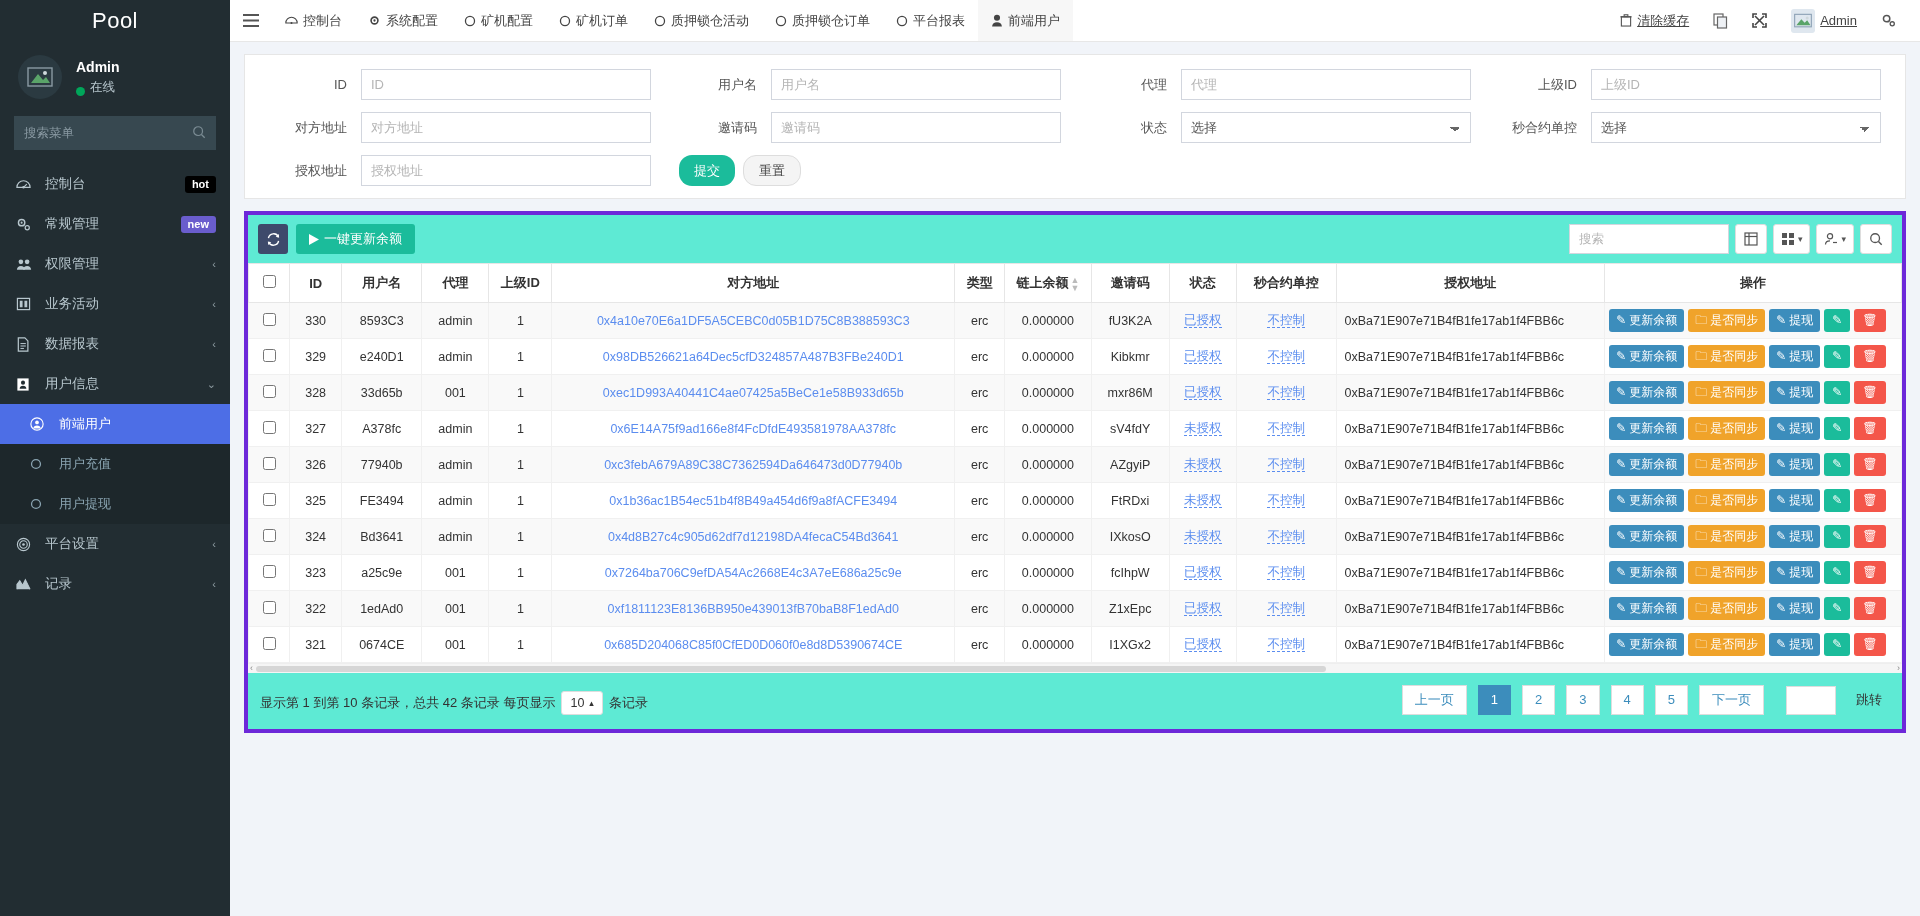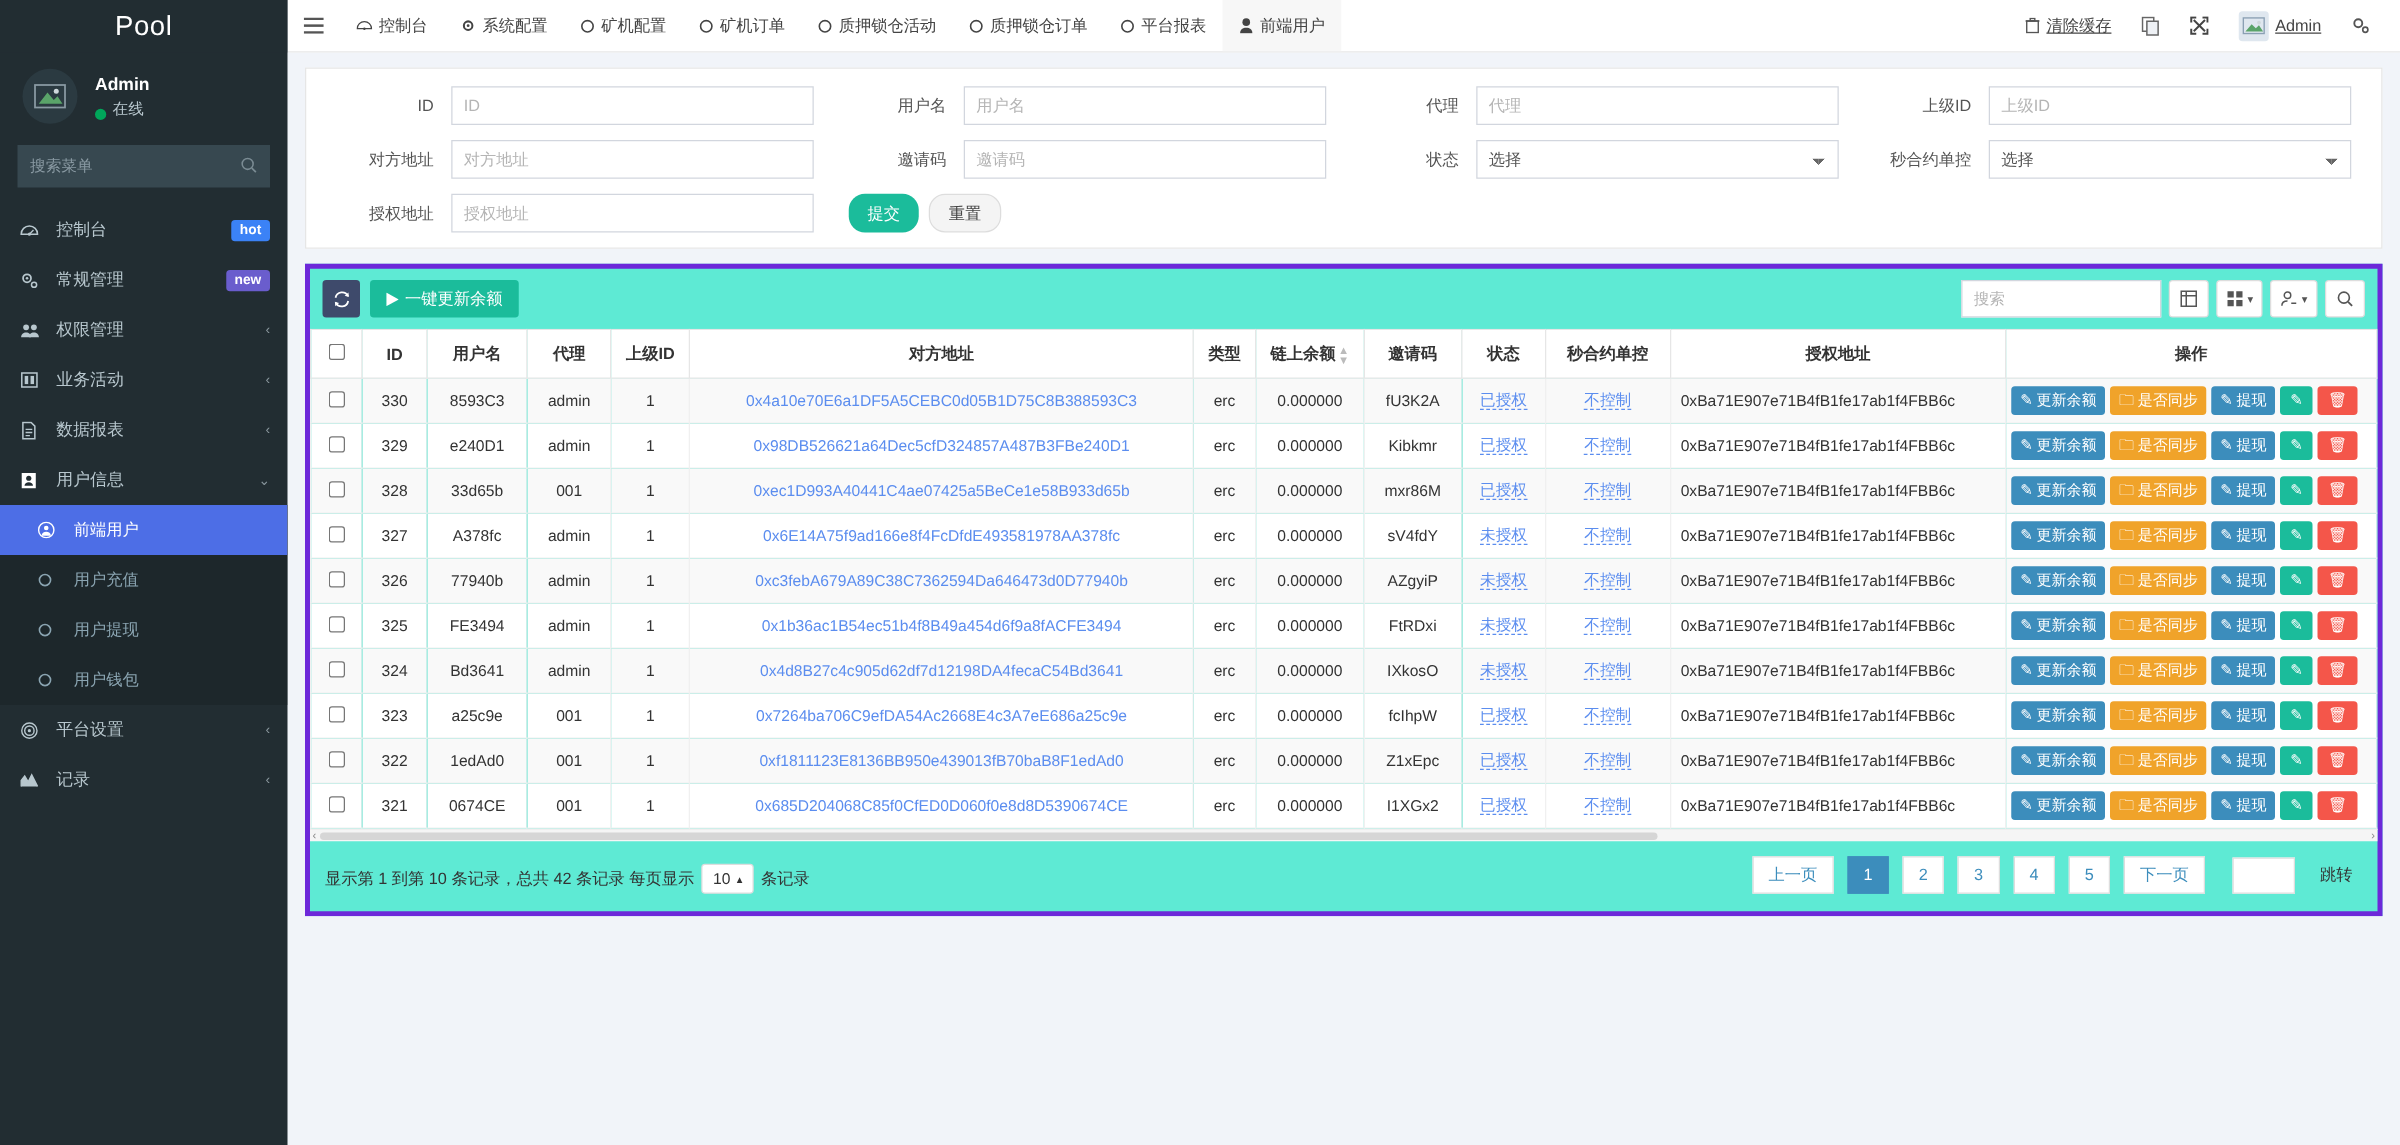--- a/index.html
+++ b/index.html
@@ -77,21 +77,21 @@
   .nav > li > a .ico, .nav .sub-item .ico {
     width: 22px; flex: 0 0 22px;
     display: inline-flex; align-items: center; justify-content: flex-start;
     margin-right: 7px;
   }
   .nav .lbl { flex: 1 1 auto; white-space: nowrap; }
   .badge {
     font-size: 11px; color: #fff; border-radius: 3px;
     padding: 2px 7px; font-weight: bold; line-height: 13px;
   }
-  .badge-hot { background: #3b82f6; }
+  .badge-hot { background: #000000; }
   .badge-new { background: #6a5dcd; }
   .chev { opacity: .7; font-size: 11px; }
   .nav-sub { list-style: none; background: #1d272b; }
   .nav-sub .sub-item {
     padding-left: 30px; height: 40px; font-size: 13px; color: #8aa4b1;
   }
   .nav-sub .sub-item.active {
     background: #4d6ee6; color: #fff;
   }
   .nav-sub .sub-item .ico { color: inherit; }
@@ -378,30 +378,20 @@
             </a>
           </li>
           <li>
             <a href="#" class="sub-item">
               <span class="ico">
                 <svg width="12" height="12" viewBox="0 0 14 14">
                     <circle cx="7" cy="7" r="5.2" fill="none" stroke="#8aa4b1" stroke-width="1.5"></circle>
                   </svg>
               </span>
               <span class="lbl">用户提现</span>
-            </a>
-          </li>
-          <li>
-            <a href="#" class="sub-item">
-              <span class="ico">
-                <svg width="12" height="12" viewBox="0 0 14 14">
-                    <circle cx="7" cy="7" r="5.2" fill="none" stroke="#8aa4b1" stroke-width="1.5"></circle>
-                  </svg>
-              </span>
-              <span class="lbl">用户钱包</span>
             </a>
           </li>
         </ul>
       </li>
       <li>
         <a href="#">
           <span class="ico">
             <svg width="15" height="15" viewBox="0 0 16 16">
                 <circle cx="8" cy="8" r="6.5" fill="none" stroke="#b8c7ce" stroke-width="1.2"></circle>
                 <circle cx="8" cy="8" r="4" fill="none" stroke="#b8c7ce" stroke-width="1.2"></circle>

